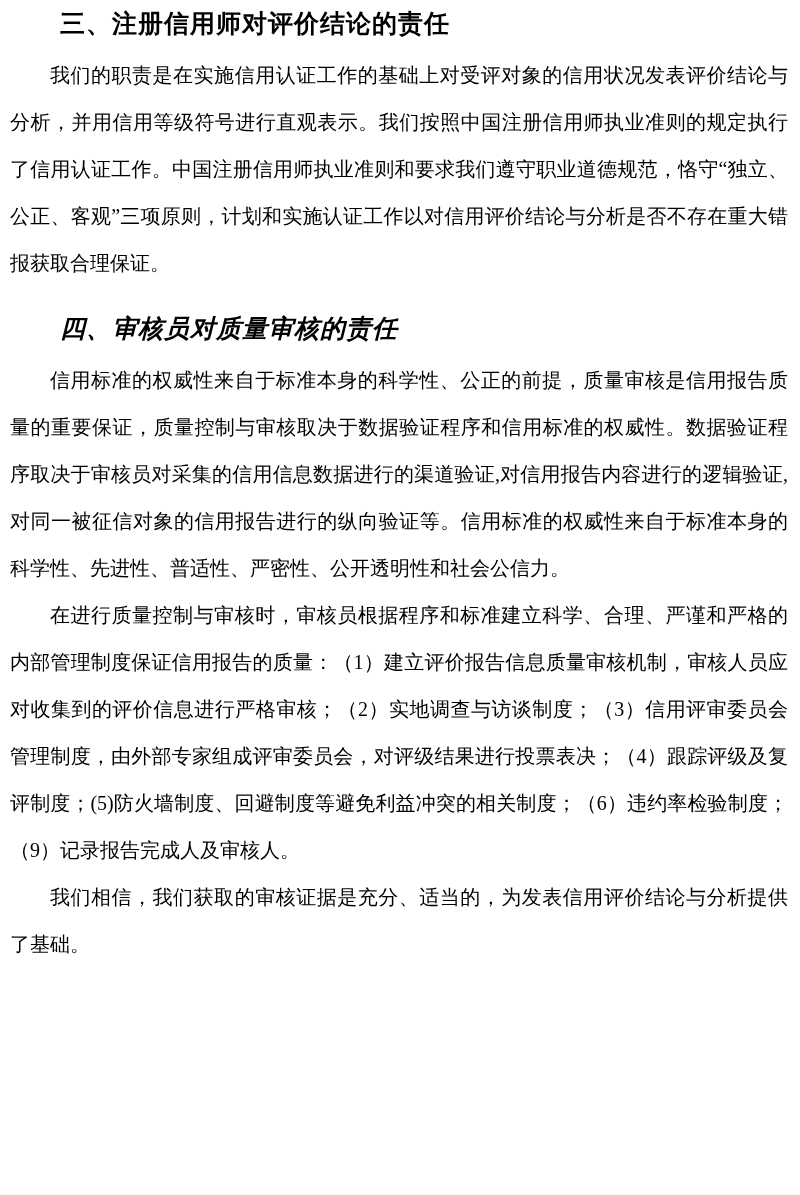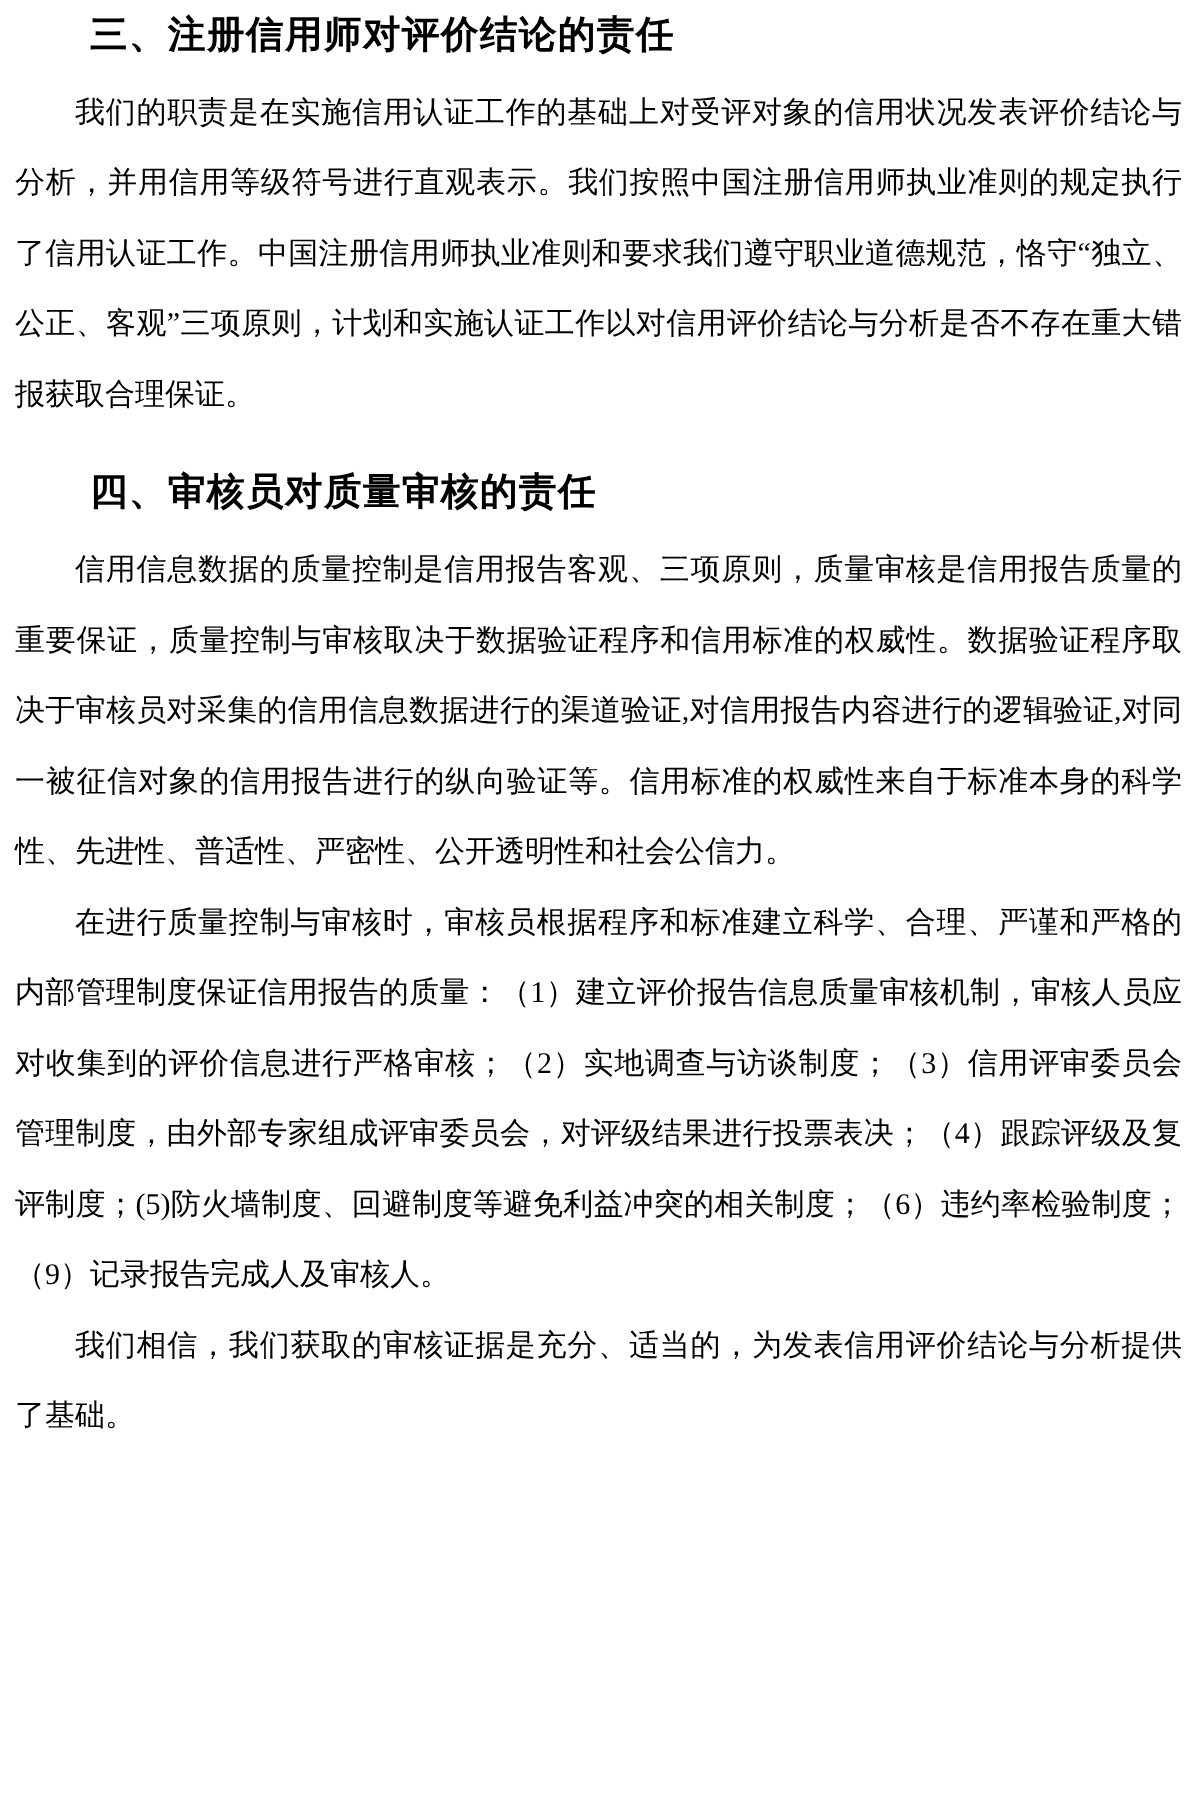--- a/index.html
+++ b/index.html
@@ -30,32 +30,32 @@
   }
   .doc-paragraph {
     font-size: 20px;
     line-height: 47px;
     margin: 0;
     text-indent: 2em;
     text-align: justify;
     text-justify: inter-ideograph;
   }
   .section-3 .doc-heading { margin: 4px 0 8px 0; }
-  .section-4 .doc-heading { margin: 22px 0 8px 0; }
+  .section-4 .doc-heading { margin: 22px 0 8px 0; font-style: italic; }
 </style>
 </head>
 <body>
 
 <div class="page">
 
   <section class="section-3">
     <h2 class="doc-heading">三、注册信用师对评价结论的责任</h2>
     <p class="doc-paragraph">我们的职责是在实施信用认证工作的基础上对受评对象的信用状况发表评价结论与分析，并用信用等级符号进行直观表示。我们按照中国注册信用师执业准则的规定执行了信用认证工作。中国注册信用师执业准则和要求我们遵守职业道德规范，恪守“独立、公正、客观”三项原则，计划和实施认证工作以对信用评价结论与分析是否不存在重大错报获取合理保证。</p>
   </section>
 
   <section class="section-4">
     <h2 class="doc-heading">四、审核员对质量审核的责任</h2>
-    <p class="doc-paragraph">信用信息数据的质量控制是信用报告客观、三项原则，质量审核是信用报告质量的重要保证，质量控制与审核取决于数据验证程序和信用标准的权威性。数据验证程序取决于审核员对采集的信用信息数据进行的渠道验证,对信用报告内容进行的逻辑验证,对同一被征信对象的信用报告进行的纵向验证等。信用标准的权威性来自于标准本身的科学性、先进性、普适性、严密性、公开透明性和社会公信力。</p>
+    <p class="doc-paragraph">信用标准的权威性来自于标准本身的科学性、公正的前提，质量审核是信用报告质量的重要保证，质量控制与审核取决于数据验证程序和信用标准的权威性。数据验证程序取决于审核员对采集的信用信息数据进行的渠道验证,对信用报告内容进行的逻辑验证,对同一被征信对象的信用报告进行的纵向验证等。信用标准的权威性来自于标准本身的科学性、先进性、普适性、严密性、公开透明性和社会公信力。</p>
     <p class="doc-paragraph">在进行质量控制与审核时，审核员根据程序和标准建立科学、合理、严谨和严格的内部管理制度保证信用报告的质量：（1）建立评价报告信息质量审核机制，审核人员应对收集到的评价信息进行严格审核；（2）实地调查与访谈制度；（3）信用评审委员会管理制度，由外部专家组成评审委员会，对评级结果进行投票表决；（4）跟踪评级及复评制度；(5)防火墙制度、回避制度等避免利益冲突的相关制度；（6）违约率检验制度；（9）记录报告完成人及审核人。</p>
     <p class="doc-paragraph">我们相信，我们获取的审核证据是充分、适当的，为发表信用评价结论与分析提供了基础。</p>
   </section>
 
 </div>
 
 </body></html>

